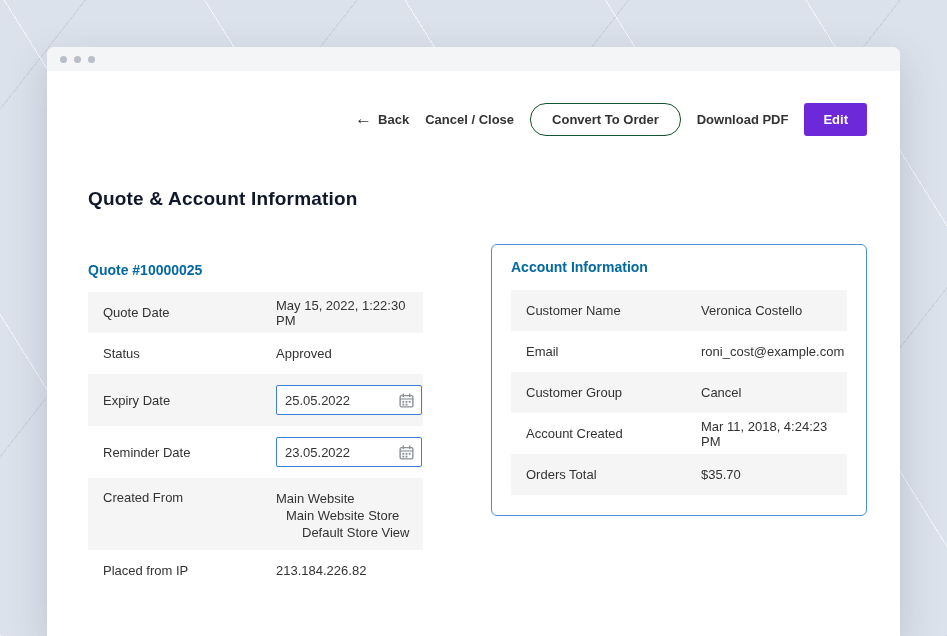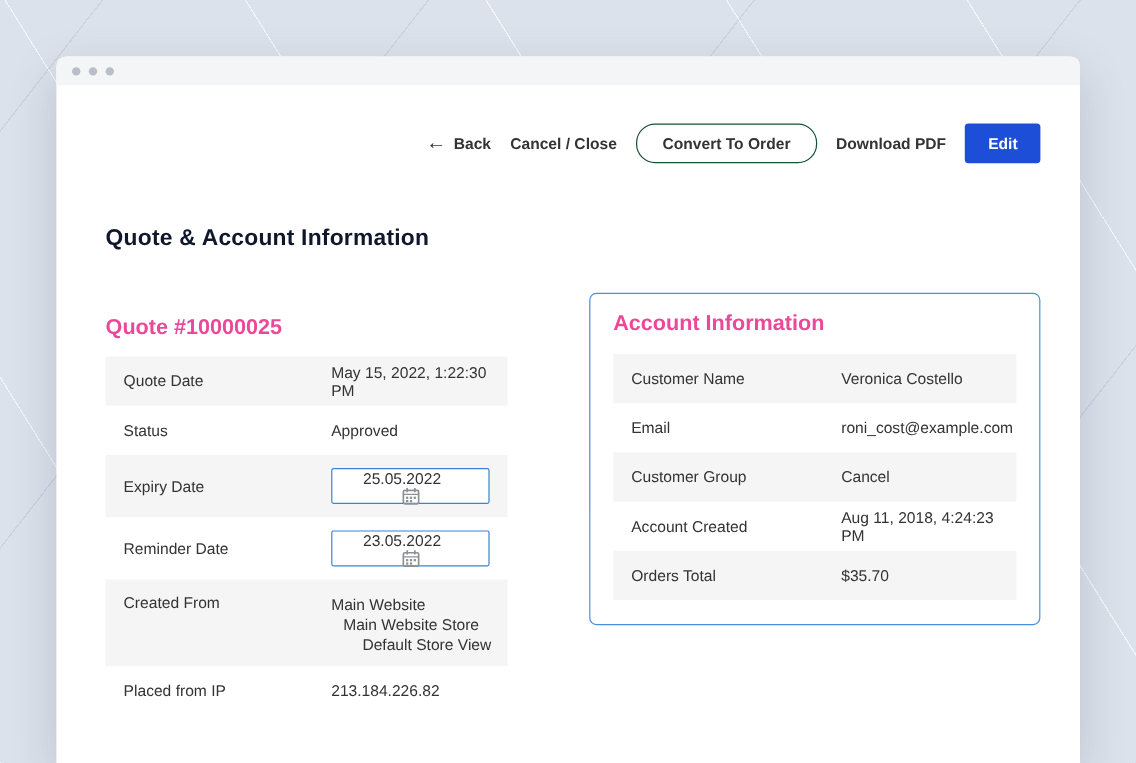--- a/index.html
+++ b/index.html
@@ -41,47 +41,47 @@
     text-decoration: none; cursor: pointer; white-space: nowrap;
   }
   .back { display: inline-flex; align-items: center; gap: 6px; }
   .back .arrow { font-size: 17px; line-height: 1; font-weight: 400; position: relative; top: -1px; }
   .btn-convert {
     border: 1px solid #14532d; background: #fff; color: #333;
     font-family: inherit; font-size: 13px; font-weight: 700;
     border-radius: 16px; padding: 8px 21px; cursor: pointer; white-space: nowrap;
   }
   .btn-edit {
-    border: none; background: #1d4ed8; color: #fff;
+    border: none; background: #6d28d9; color: #fff;
     font-family: inherit; font-size: 13px; font-weight: 700;
     border-radius: 3px; padding: 9px 19px; cursor: pointer;
   }
 
   .page-title { margin: 53px 0 16px; font-size: 19px; font-weight: 700; color: #0f172a; letter-spacing: .2px; }
 
   .columns { display: flex; justify-content: space-between; align-items: flex-start; margin-top: 34px; }
   .left-col { width: 335px; }
-  .section-title { font-size: 18px; font-weight: 700; color: #ec4899; margin: 18px 0 14px; }
+  .section-title { font-size: 14px; font-weight: 700; color: #0369a1; margin: 18px 0 14px; }
 
   .row { display: flex; align-items: center; min-height: 41px; font-size: 13px; color: #333; gap: 40px; }
   .row.gray { background: #f5f5f5; }
   .row .label-cell { width: 148px; padding-left: 15px; flex-shrink: 0; }
   .row .value-cell { flex: 1; padding-right: 8px; }
   .row.tall { min-height: 52px; }
   .row.multiline { min-height: 72px; align-items: flex-start; padding: 10px 0 9px; }
   .row.multiline .label-cell, .row.multiline .value-cell { padding-top: 2px; }
   .ml-line { line-height: 17px; }
   .ml-line.indent1 { padding-left: 10px; }
   .ml-line.indent2 { padding-left: 26px; }
 
   .date-input {
     display: inline-flex; align-items: center; justify-content: space-between;
-    width: 132px; height: 30px;
+    width: 146px; height: 30px;
     border: 1px solid #3b82d6; border-radius: 2px;
-    background: #fff; padding: 0 7px 0 8px; cursor: text; flex-direction: column;
+    background: #fff; padding: 0 7px 0 8px; cursor: text;
   }
   .date-input input {
     border: none; outline: none; width: 80px;
     font-family: inherit; font-size: 13px; color: #333; background: transparent;
   }
   .cal-btn { display: inline-flex; cursor: pointer; }
 
   .account-card {
     width: 376px;
     border: 1px solid #4a90d9; border-radius: 6px;
@@ -202,21 +202,21 @@
           <div class="value-cell">roni_cost@example.com</div>
         </div>
 
         <div class="row gray">
           <div class="label-cell">Customer Group</div>
           <div class="value-cell">Cancel</div>
         </div>
 
         <div class="row">
           <div class="label-cell">Account Created</div>
-          <div class="value-cell">Aug 11, 2018, 4:24:23 PM</div>
+          <div class="value-cell">Mar 11, 2018, 4:24:23 PM</div>
         </div>
 
         <div class="row gray">
           <div class="label-cell">Orders Total</div>
           <div class="value-cell">$35.70</div>
         </div>
       </div>
 
     </div>
   </div>

